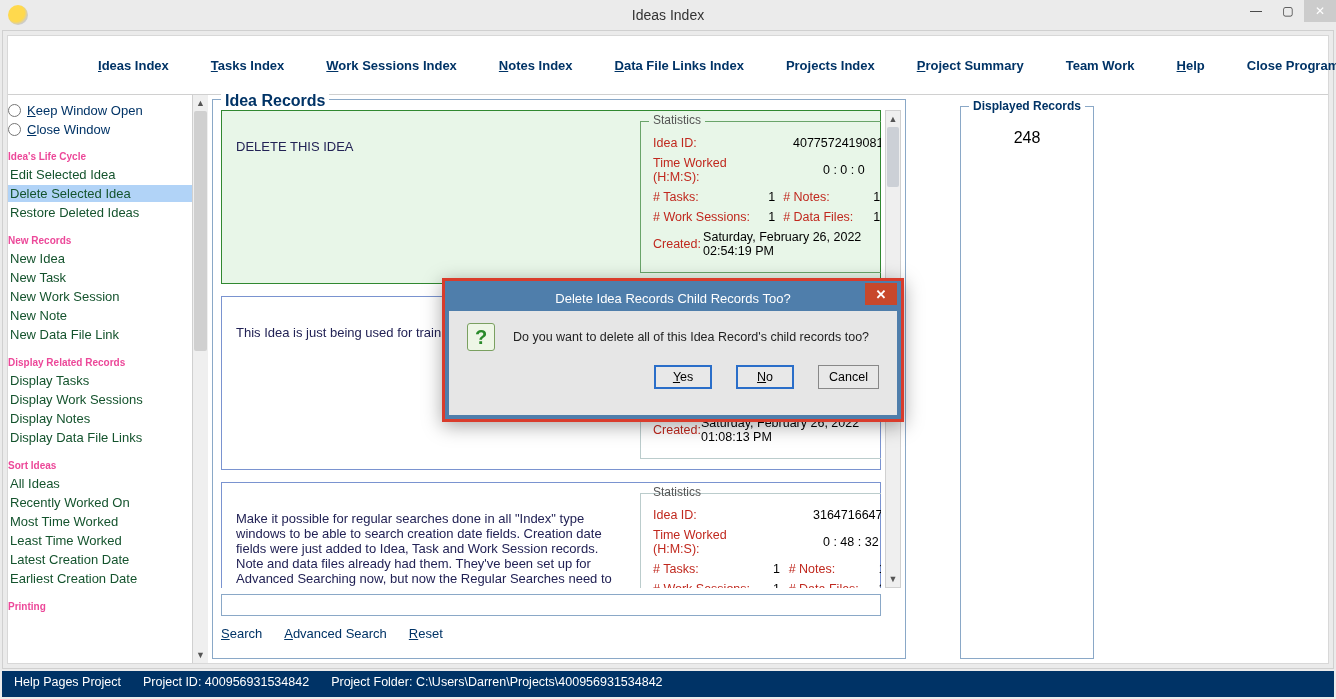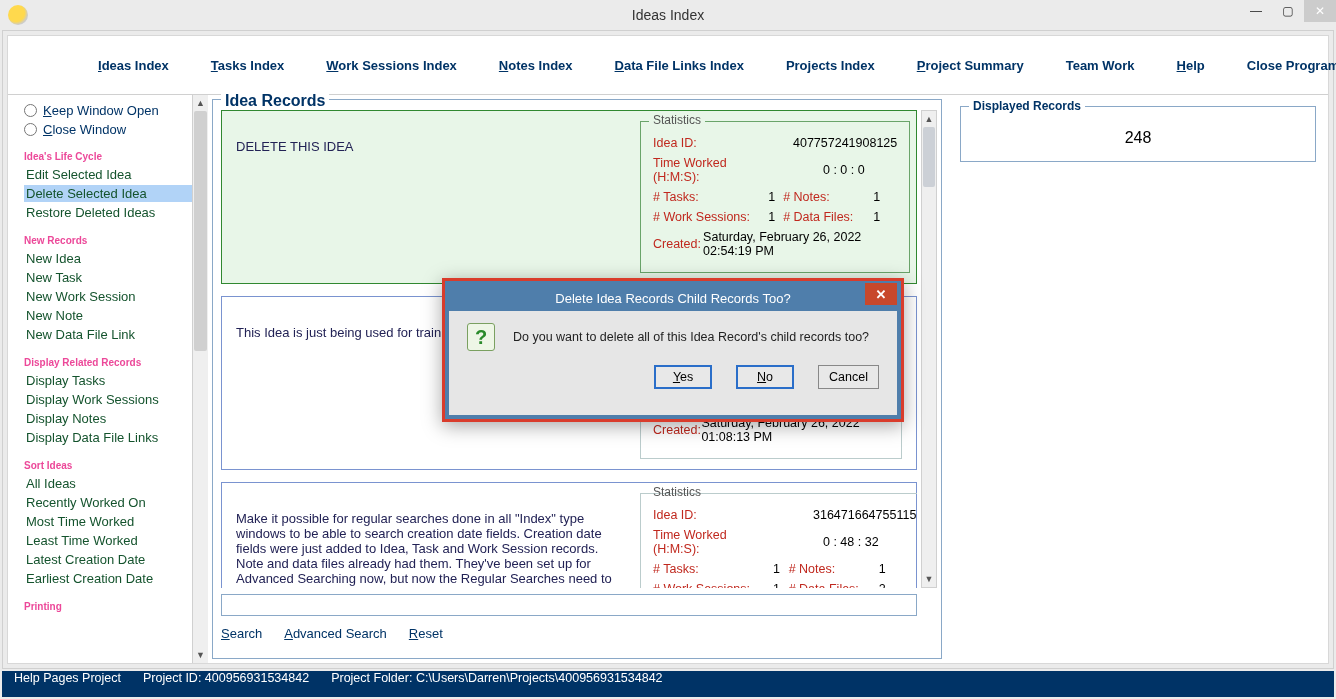--- a/index.html
+++ b/index.html
@@ -10,33 +10,33 @@
   .titlebar-controls { position: absolute; right: 0; top: 0; display: flex; }
   .titlebar-btn { width: 32px; height: 22px; display: flex; align-items: center; justify-content: center; font-size: 12px; color: #333; }
   .titlebar-btn.close { background: #ccc; color: #fff; }
   .outer { position: absolute; top: 30px; left: 2px; right: 2px; bottom: 30px; background: #ebebeb; border: 1px solid #d0d0d0; }
   .app { position: absolute; inset: 4px; background: #fff; border: 1px solid #d8d8d8; display: flex; flex-direction: column; }
   .menubar { height: 58px; display: flex; align-items: center; gap: 30px; padding: 0 30px; }
   .logo { width: 55px; height: 48px; background: radial-gradient(ellipse 18px 22px at 45% 30%, #ffd400 0 40%, #ffe97a 60%, transparent 70%), radial-gradient(ellipse 28px 20px at 50% 70%, #f5f5f5 0 60%, #d0d0d0 80%, transparent 90%); border-radius: 8px; }
   .menu-item { color: #003366; font-weight: 600; font-size: 13px; white-space: nowrap; }
   .menu-item .und { text-decoration: underline; }
   .content { position: absolute; top: 58px; left: 0; right: 0; bottom: 0; border-top: 1px solid #d0d0d0; display: flex; }
-  .sidebar { width: 200px; padding: 8px 4px 8px 16px; overflow: hidden; position: relative; }
+  .sidebar { width: 200px; padding: 8px 4px 8px 0; overflow: hidden; position: relative; }
   .sb-radio { display: flex; align-items: center; gap: 6px; margin-bottom: 4px; }
   .sb-radio input { accent-color: #003366; }
   .sb-radio span { color: #003366; font-size: 13px; }
   .sb-head { color: #ec4899; font-weight: 700; font-size: 10px; margin-top: 14px; margin-bottom: 4px; }
   .sb-link { color: #14532d; font-size: 13px; padding: 1px 2px; margin-bottom: 2px; display: block; }
   .sb-link.selected { background: #b1d3f7; }
   .sb-scroll { position: absolute; right: 0; top: 0; bottom: 0; width: 16px; background: #efefef; border-left: 1px solid #d0d0d0; }
   .sb-thumb { position: absolute; left: 1px; right: 1px; top: 16px; height: 240px; background: #d0d0d0; border-radius: 2px; }
   .sb-arr { position: absolute; left: 0; right: 0; height: 16px; display:flex; align-items:center; justify-content:center; font-size:9px; color:#555; }
   .main { flex: 1; display: flex; gap: 18px; padding: 4px 12px 4px 4px; }
   .records-col { flex: 1; position: relative; border: 1px solid #8aa8c7; }
-  .right-col { width: 356px; display: flex; flex-direction: column; gap: 6px; }
+  .right-col { width: 356px; display: flex; flex-direction: row; gap: 6px; margin-left: 36px; }
   fieldset.panel { border: 1px solid #8aa8c7; padding: 10px 8px 8px 8px; position: relative; }
   fieldset.panel > legend { padding: 0 4px; color: #003366; font-weight: 600; font-size: 12px; }
   .records-col > legend { position: absolute; top: -8px; left: 8px; background: #fff; padding: 0 4px; color: #003366; font-weight: 600; font-size: 16px; }
   .records-scroll-area { position: absolute; top: 10px; left: 8px; right: 24px; bottom: 70px; overflow: hidden; }
   .idea-card { border: 1px solid #7a93d0; background: #fff; margin-bottom: 12px; padding: 10px 14px 10px 14px; display: flex; gap: 14px; align-items: stretch; min-height: 148px; }
   .idea-card.sel { background: #e8f6e8; border-color: #308830; }
   .idea-text { flex: 0 0 390px; color: #225; font-size: 13px; padding-top: 18px; }
   .idea-stats { flex: 1; border: 1px solid #bcc; position: relative; padding: 14px 12px 8px 12px; font-size: 12.5px; }
   .idea-card.sel .idea-stats { border-color: #6aa46a; }
   .idea-stats legend { position: absolute; top: -9px; left: 8px; background: inherit; padding: 0 4px; color: #555; font-size: 12px; }
@@ -48,21 +48,21 @@
   .idea-stats .row2 .cell { display: flex; gap: 10px; width: 50%; }
   .records-col .vscroll { position: absolute; top: 10px; right: 4px; bottom: 70px; width: 16px; background: #efefef; border: 1px solid #d0d0d0; }
   .records-col .vscroll .thumb { position: absolute; left: 1px; right: 1px; top: 16px; height: 60px; background: #ccd0d6; border-radius: 2px; }
   .records-col .vscroll .arr { position:absolute; left:0; right:0; height:16px; display:flex; align-items:center; justify-content:center; font-size:9px; color:#555; }
   .search-bar { position: absolute; left: 8px; right: 24px; bottom: 8px; height: 56px; }
   .search-bar input { width: 100%; height: 22px; border: 1px solid #8aa8c7; padding: 2px 6px; font-size: 13px; }
   .search-links { margin-top: 10px; display: flex; gap: 22px; }
   .search-links span { color: #003366; font-size: 13px; }
   .displayed-val { text-align: center; font-size: 16px; padding: 6px 0; }
   .status-body { height: 430px; }
-  .statusbar { position: absolute; left: 2px; right: 2px; bottom: 2px; height: 26px; background: #003366; color: #fff; display: flex; align-items: flex-start; font-size: 12.5px; padding: 0 12px; gap: 22px; }
+  .statusbar { position: absolute; left: 2px; right: 2px; bottom: 2px; height: 26px; background: #003366; color: #fff; display: flex; align-items: flex-end; font-size: 12.5px; padding: 8px 12px; gap: 22px; }
   
   .dlg-wrap { position: absolute; left: 442px; top: 278px; width: 462px; height: 144px; border: 3px solid #d93c2c; background: #4f7eab; box-shadow: 0 4px 18px rgba(0,0,0,0.35); }
   .dlg-inner { position:absolute; inset:4px; background:#4f7eab; }
   .dlg-title { height: 26px; background: #4f7eab; color: #fff; display: flex; align-items: center; justify-content: center; position: relative; font-size: 13px; }
   .dlg-close { position: absolute; right: 0; top: -2px; width: 32px; height: 22px; background: #c8482b; color: #fff; display: flex; align-items: center; justify-content: center; font-size: 13px; font-weight:600; }
   .dlg-body { background: #e6e6e6; position: absolute; top: 26px; left: 0; right: 0; bottom: 0; padding: 12px 18px; }
   .dlg-row { display: flex; align-items: center; gap: 18px; margin-bottom: 14px; }
   .dlg-icon { width: 28px; height: 28px; border: 1px solid #7aa060; background: #eef6e6; color: #2a8a2a; font-weight: 700; font-size: 20px; display:flex; align-items:center; justify-content:center; border-radius:3px; }
   .dlg-msg { font-size: 12.5px; color: #222; }
   .dlg-btns { display: flex; justify-content: flex-end; gap: 24px; }

